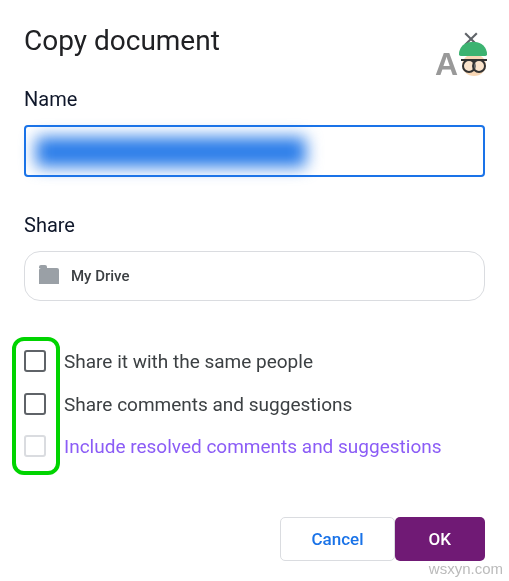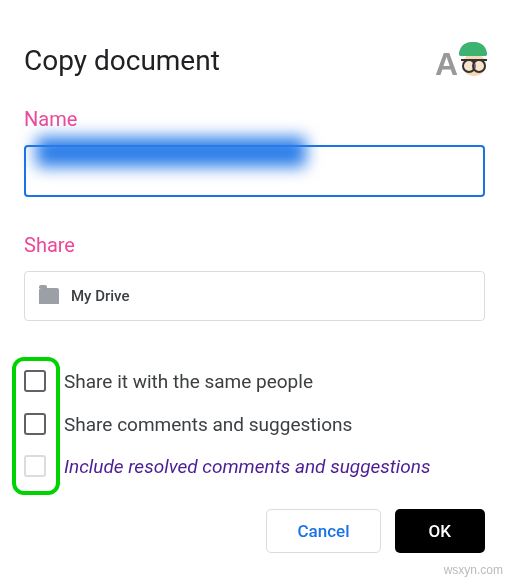--- a/index.html
+++ b/index.html
@@ -10,39 +10,38 @@
       background: #fff;
       position: relative;
       padding: 24px;
       color: #3c4043;
     }
     .dialog-header {
       display: flex;
       justify-content: space-between;
       align-items: center;
       margin-bottom: 30px;
-      margin-top: 20px;
     }
     .dialog-title {
       font-size: 28px;
       font-weight: 400;
       color: #202124;
     }
     .close-btn {
       background: none;
       border: none;
       cursor: pointer;
       padding: 4px;
       color: #5f6368;
     }
     .close-btn svg { width: 20px; height: 20px; }
     
     .field-label {
       font-size: 20px;
-      color: #ec4899;
+      color: #0f172a;
       margin-bottom: 14px;
       font-weight: 400;
     }
     
     .name-input {
       width: 100%;
       height: 52px;
       border: 2px solid #1a73e8;
       border-radius: 4px;
       padding: 0 12px;
@@ -60,21 +59,21 @@
       background: #2b7de9;
       filter: blur(8px);
       border-radius: 4px;
       pointer-events: none;
     }
     
     .folder-box {
       width: 100%;
       height: 50px;
       border: 1px solid #dadce0;
-      border-radius: 4px;
+      border-radius: 16px;
       display: flex;
       align-items: center;
       padding: 0 14px;
       margin-bottom: 40px;
       cursor: pointer;
     }
     .folder-icon {
       width: 20px;
       height: 16px;
       background: #9aa0a6;
@@ -131,47 +130,45 @@
     .checkbox.disabled {
       border-color: #dadce0;
       cursor: default;
     }
     .checkbox-label {
       font-size: 19px;
       color: #3c4043;
       line-height: 1.4;
     }
     .checkbox-label.disabled {
-      color: #4c1d95;
-      font-style: italic;
+      color: #8b5cf6;
     }
     
     .button-row {
       position: absolute;
-      bottom: 28px;
+      bottom: 20px;
       right: 24px;
       display: flex;
-      gap: 14px;
     }
     .btn {
       height: 44px;
       padding: 0 30px;
       border-radius: 5px;
       font-size: 17px;
       font-weight: 500;
       cursor: pointer;
       font-family: inherit;
     }
     .btn-cancel {
       background: #fff;
       border: 1px solid #dadce0;
       color: #1a73e8;
     }
     .btn-ok {
-      background: #000000;
+      background: #701a75;
       border: none;
       color: #fff;
       padding: 0 34px;
     }
     
     .watermark {
       position: absolute;
       top: 46px;
       right: 20px;
       font-family: Arial, sans-serif;
@@ -227,21 +224,21 @@
       border-radius: 50%;
       background: rgba(255,255,255,0.3);
     }
     .wm-glasses::before { left: 1px; }
     .wm-glasses::after { right: 1px; }
     
     .corner-text {
       position: absolute;
       bottom: 4px;
       right: 6px;
-      font-size: 12px;
+      font-size: 15px;
       color: #bbb;
       font-family: Arial, sans-serif;
     }
   </style>
 </head>
 <body>
 
 
 
 <div class="dialog-header">

